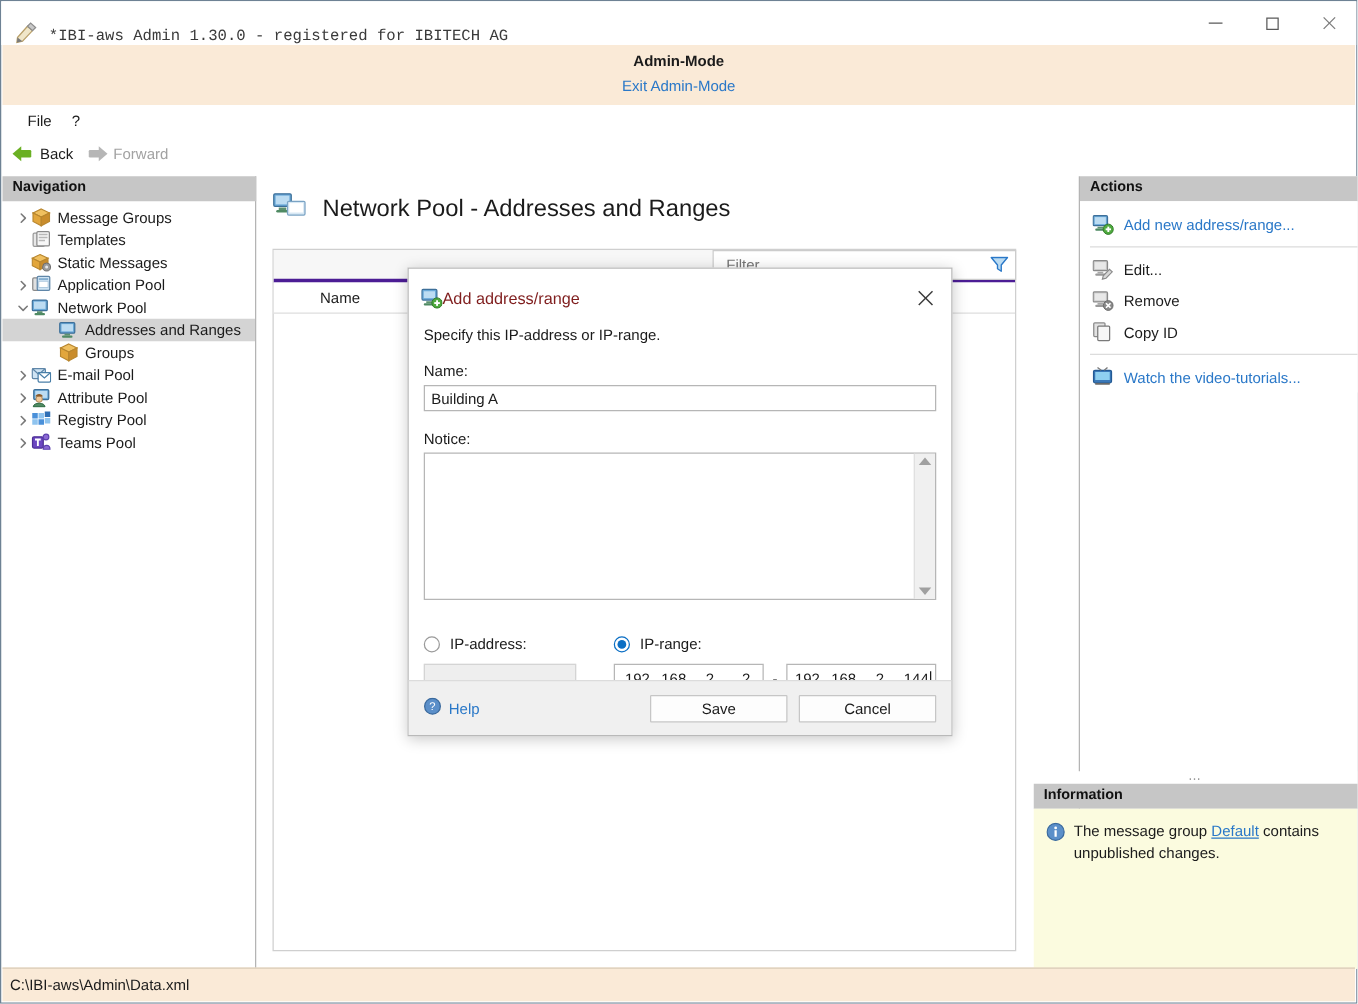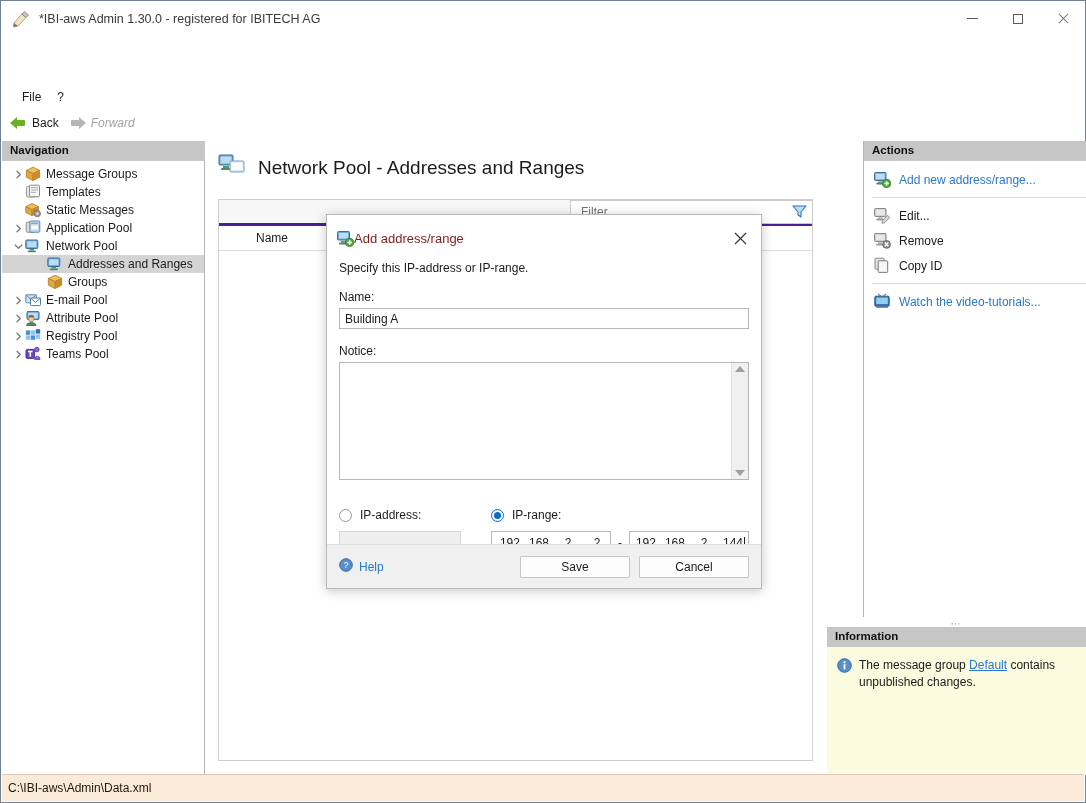--- a/index.html
+++ b/index.html
@@ -14,22 +14,23 @@
   }
   .app{
     position:relative;width:1086px;height:803px;
     border:1px solid #6e8294;box-sizing:border-box;
     background:#ffffff;
   }
 
   
   .titlebar{
     position:absolute;left:0;top:0;width:100%;height:35px;
-    background:#ffffff;display:flex;align-items:center;
+    background:#ffffff;display:flex;align-items:flex-end;
     box-sizing:border-box;
+    font-family:Liberation Mono, monospace;
   }
   .title-icon{width:20px;height:20px;margin-left:10px;margin-right:8px;position:relative;flex:none;}
   .title-text{font-size:12.5px;color:#3a3a3a;}
   .win-buttons{margin-left:auto;display:flex;height:35px;}
   .win-btn{width:45px;height:35px;display:flex;align-items:center;justify-content:center;}
   .wb-min{width:11px;height:1px;background:#5a5a5a;}
   .wb-max{width:10px;height:10px;border:1px solid #5a5a5a;box-sizing:border-box;}
   .wb-close{position:relative;width:12px;height:12px;}
   .wb-close:before,.wb-close:after{
     content:"";position:absolute;left:0;top:5px;width:13px;height:1px;background:#7a7a7a;
@@ -53,21 +54,21 @@
   .menuitem{font-size:12px;color:#1b1b1b;padding:3px 8px;cursor:default;}
 
   
   .navbar{
     position:absolute;left:1px;top:108px;width:1082px;height:28px;
     background:#ffffff;display:flex;align-items:center;padding-left:8px;box-sizing:border-box;
   }
   .navbtn{display:flex;align-items:center;margin-right:10px;cursor:default;}
   .navbtn .lbl{font-size:12px;margin-left:4px;}
   .navbtn.enabled .lbl{color:#1b1b1b;}
-  .navbtn.disabled .lbl{color:#a2a2a2;font-style:italic;}
+  .navbtn.disabled .lbl{color:#a2a2a2;}
   .arrow-l{width:18px;height:14px;position:relative;}
   .arrow-l:before{
     content:"";position:absolute;left:0;top:1px;width:0;height:0;
     border-top:6px solid transparent;border-bottom:6px solid transparent;border-right:7px solid #6ab023;
   }
   .arrow-l:after{
     content:"";position:absolute;left:6px;top:4px;width:9px;height:6px;background:#6ab023;border-radius:1px;
   }
   .arrow-r{width:18px;height:14px;position:relative;}
   .arrow-r:before{
@@ -262,20 +263,24 @@
         </div>
       <div class="win-btn">
           <span class="wb-max"></span>
         </div>
       <div class="win-btn">
           <span class="wb-close"></span>
         </div>
     </div>
   </div>
 
+  <div class="adminbar">
+    <div class="am-title">Admin-Mode</div>
+    <div class="am-link">Exit Admin-Mode</div>
+  </div>
 
   <div class="menubar">
     <span class="menuitem">File</span>
     <span class="menuitem">?</span>
   </div>
 
   <div class="navbar">
     <span class="navbtn enabled">
       <span class="arrow-l"></span>
       <span class="lbl">Back</span>

